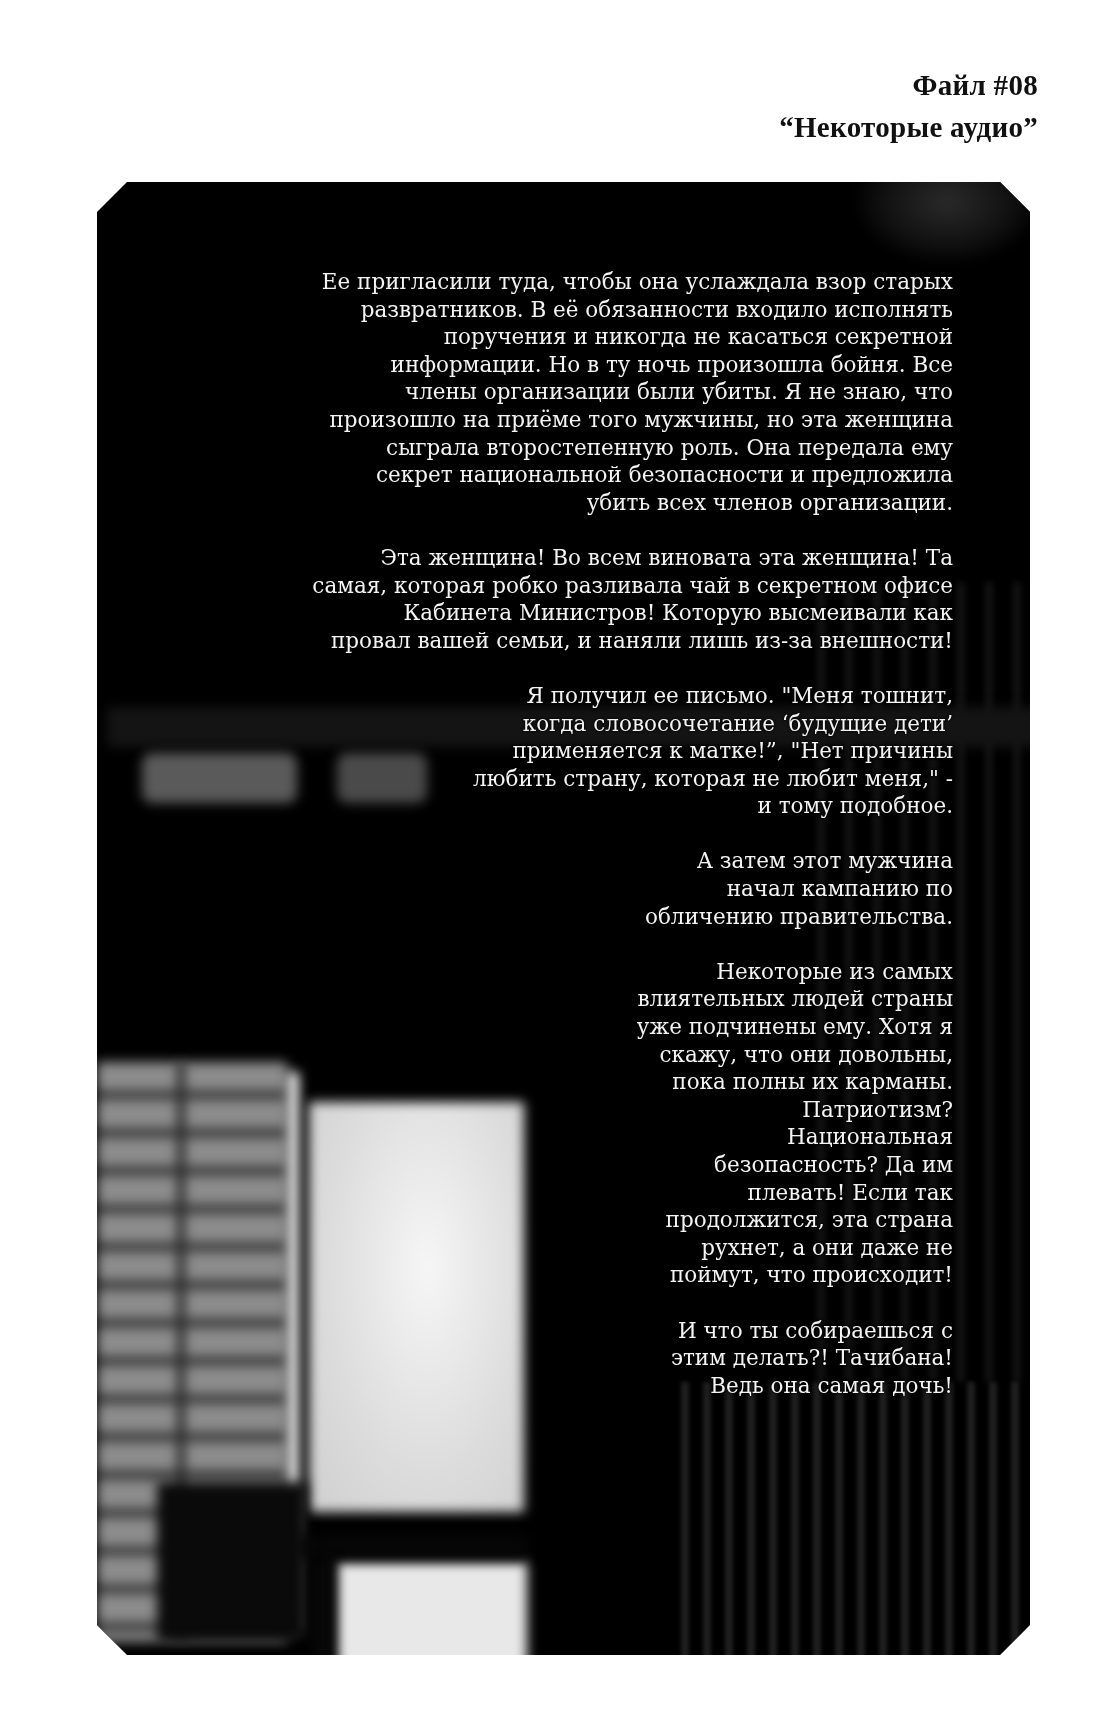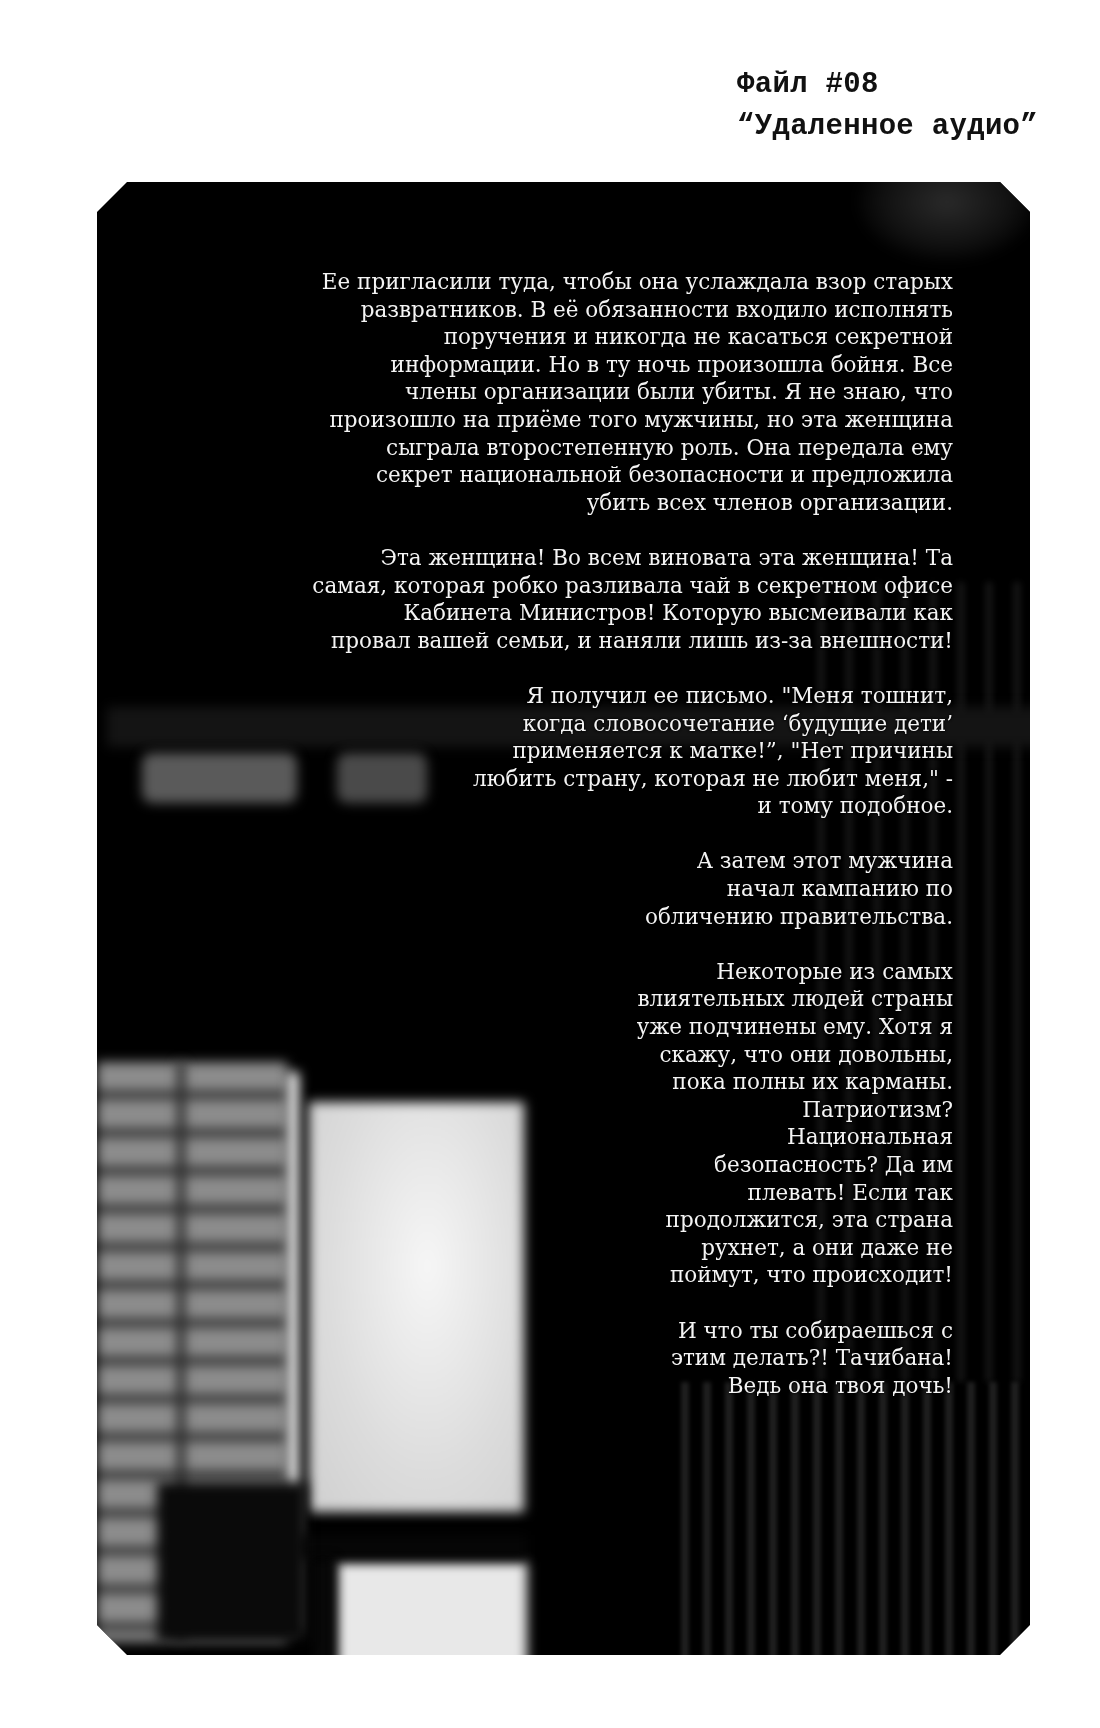--- a/index.html
+++ b/index.html
@@ -3,22 +3,22 @@
 <meta charset="utf-8">
 <style>
   html, body { margin: 0; padding: 0; }
   body {
     width: 1100px; height: 1728px; background: #ffffff;
     position: relative; overflow: hidden;
     font-family: "DejaVu Serif", "Liberation Serif", serif;
   }
   .header {
     position: absolute; right: 62px; top: 64px;
-    color: #111;
-    font-family: Liberation Mono, monospace; font-weight: bold;
+    text-align: right; color: #111;
+    font-family: Liberation Serif, serif; font-weight: bold;
     font-size: 29px; line-height: 42px; letter-spacing: 0.3px;
   }
   .panel {
     position: absolute; left: 97px; top: 182px; width: 933px; height: 1473px;
     background: #000;
     clip-path: polygon(30px 0, 903px 0, 933px 30px, 933px 1443px, 903px 1473px, 30px 1473px, 0 1443px, 0 30px);
     overflow: hidden;
   }
   .bg { position: absolute; filter: blur(6px); }
   .lamp { left: 760px; top: -40px; width: 180px; height: 120px; border-radius: 50%;
@@ -50,21 +50,21 @@
     font-family: "DejaVu Serif", serif; font-size: 21.5px; line-height: 27.6px;
     text-shadow: 0 0 3px #000, 0 0 2px #000;
   }
   .para { margin: 0 0 27.6px 0; white-space: pre-line; }
 </style>
 </head>
 <body>
 
 <div class="header">
   <div>Файл #08</div>
-  <div>“Удаленное аудио”</div>
+  <div>“Некоторые аудио”</div>
 </div>
 
 <div class="panel">
   <div class="bg lamp"></div>
   <div class="bg lattice-top"></div>
   <div class="bg beam"></div>
   <div class="bg transom1"></div>
   <div class="bg transom2"></div>
   <div class="bg shoji"></div>
   <div class="bg shoji-bar"></div>
@@ -107,14 +107,14 @@
 пока полны их карманы.
 Патриотизм?
 Национальная
 безопасность? Да им
 плевать! Если так
 продолжится, эта страна
 рухнет, а они даже не
 поймут, что происходит!</p>
   <p class="para">И что ты собираешься с
 этим делать?! Тачибана!
-Ведь она твоя дочь!</p>
+Ведь она самая дочь!</p>
 </div>
 
 </body></html>

